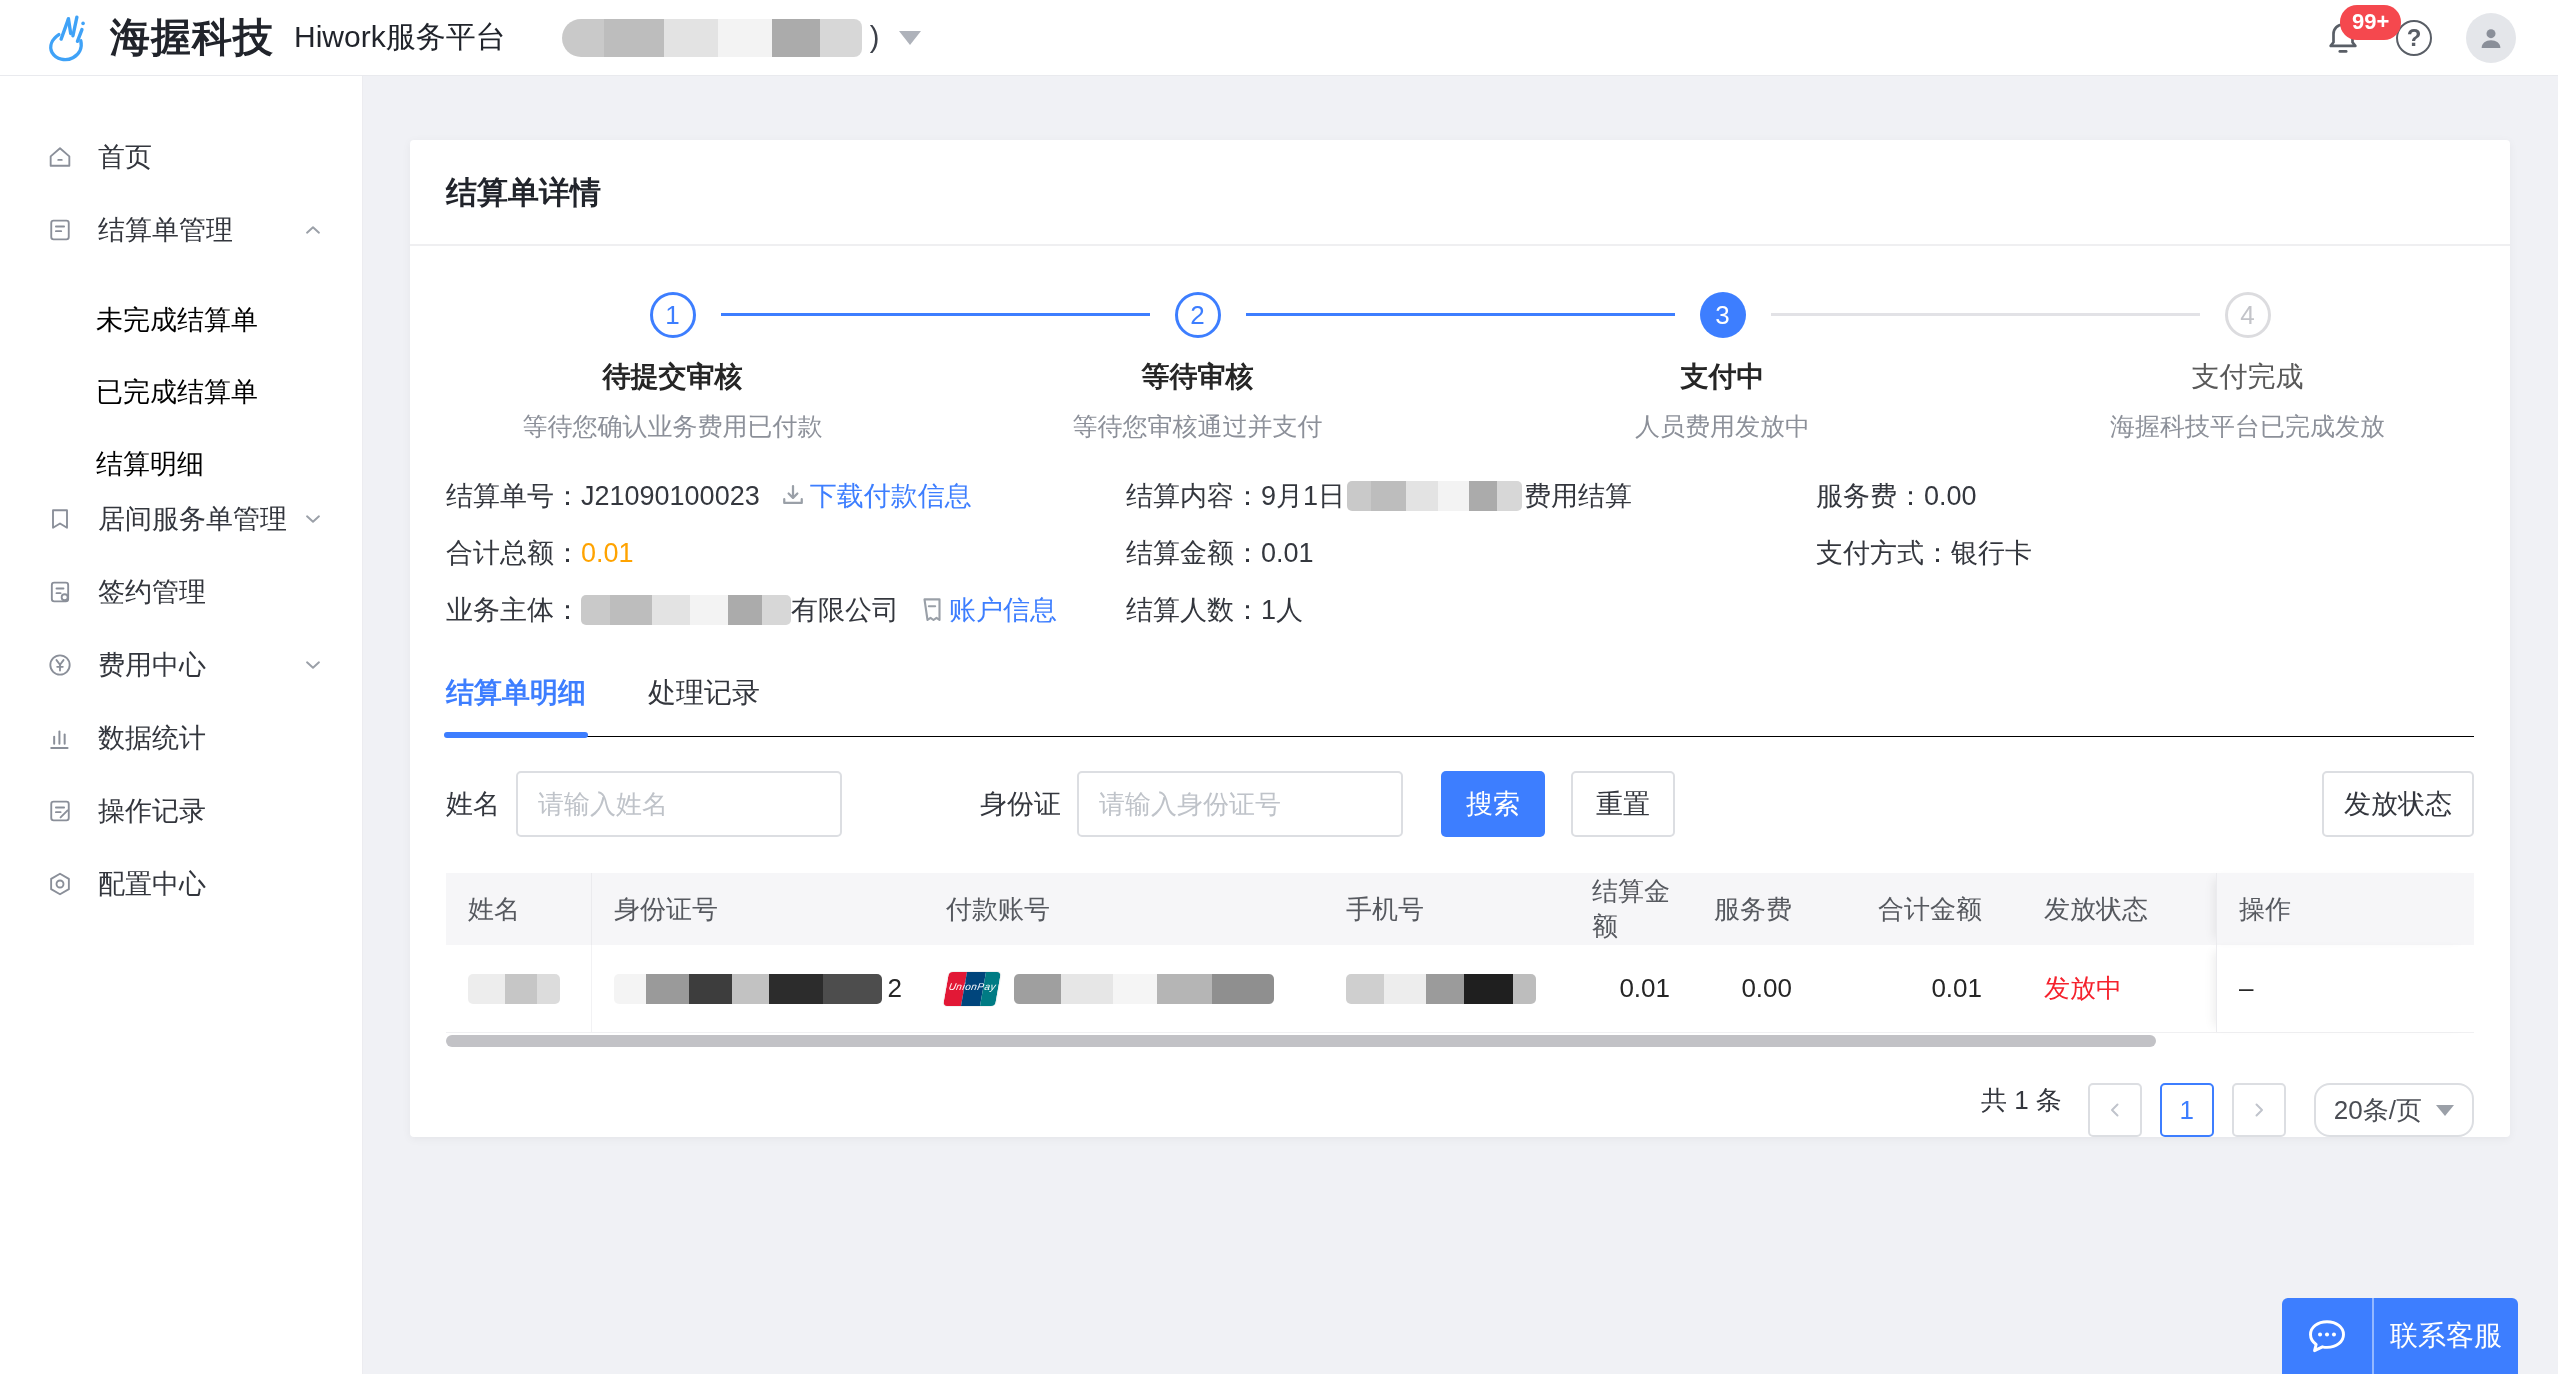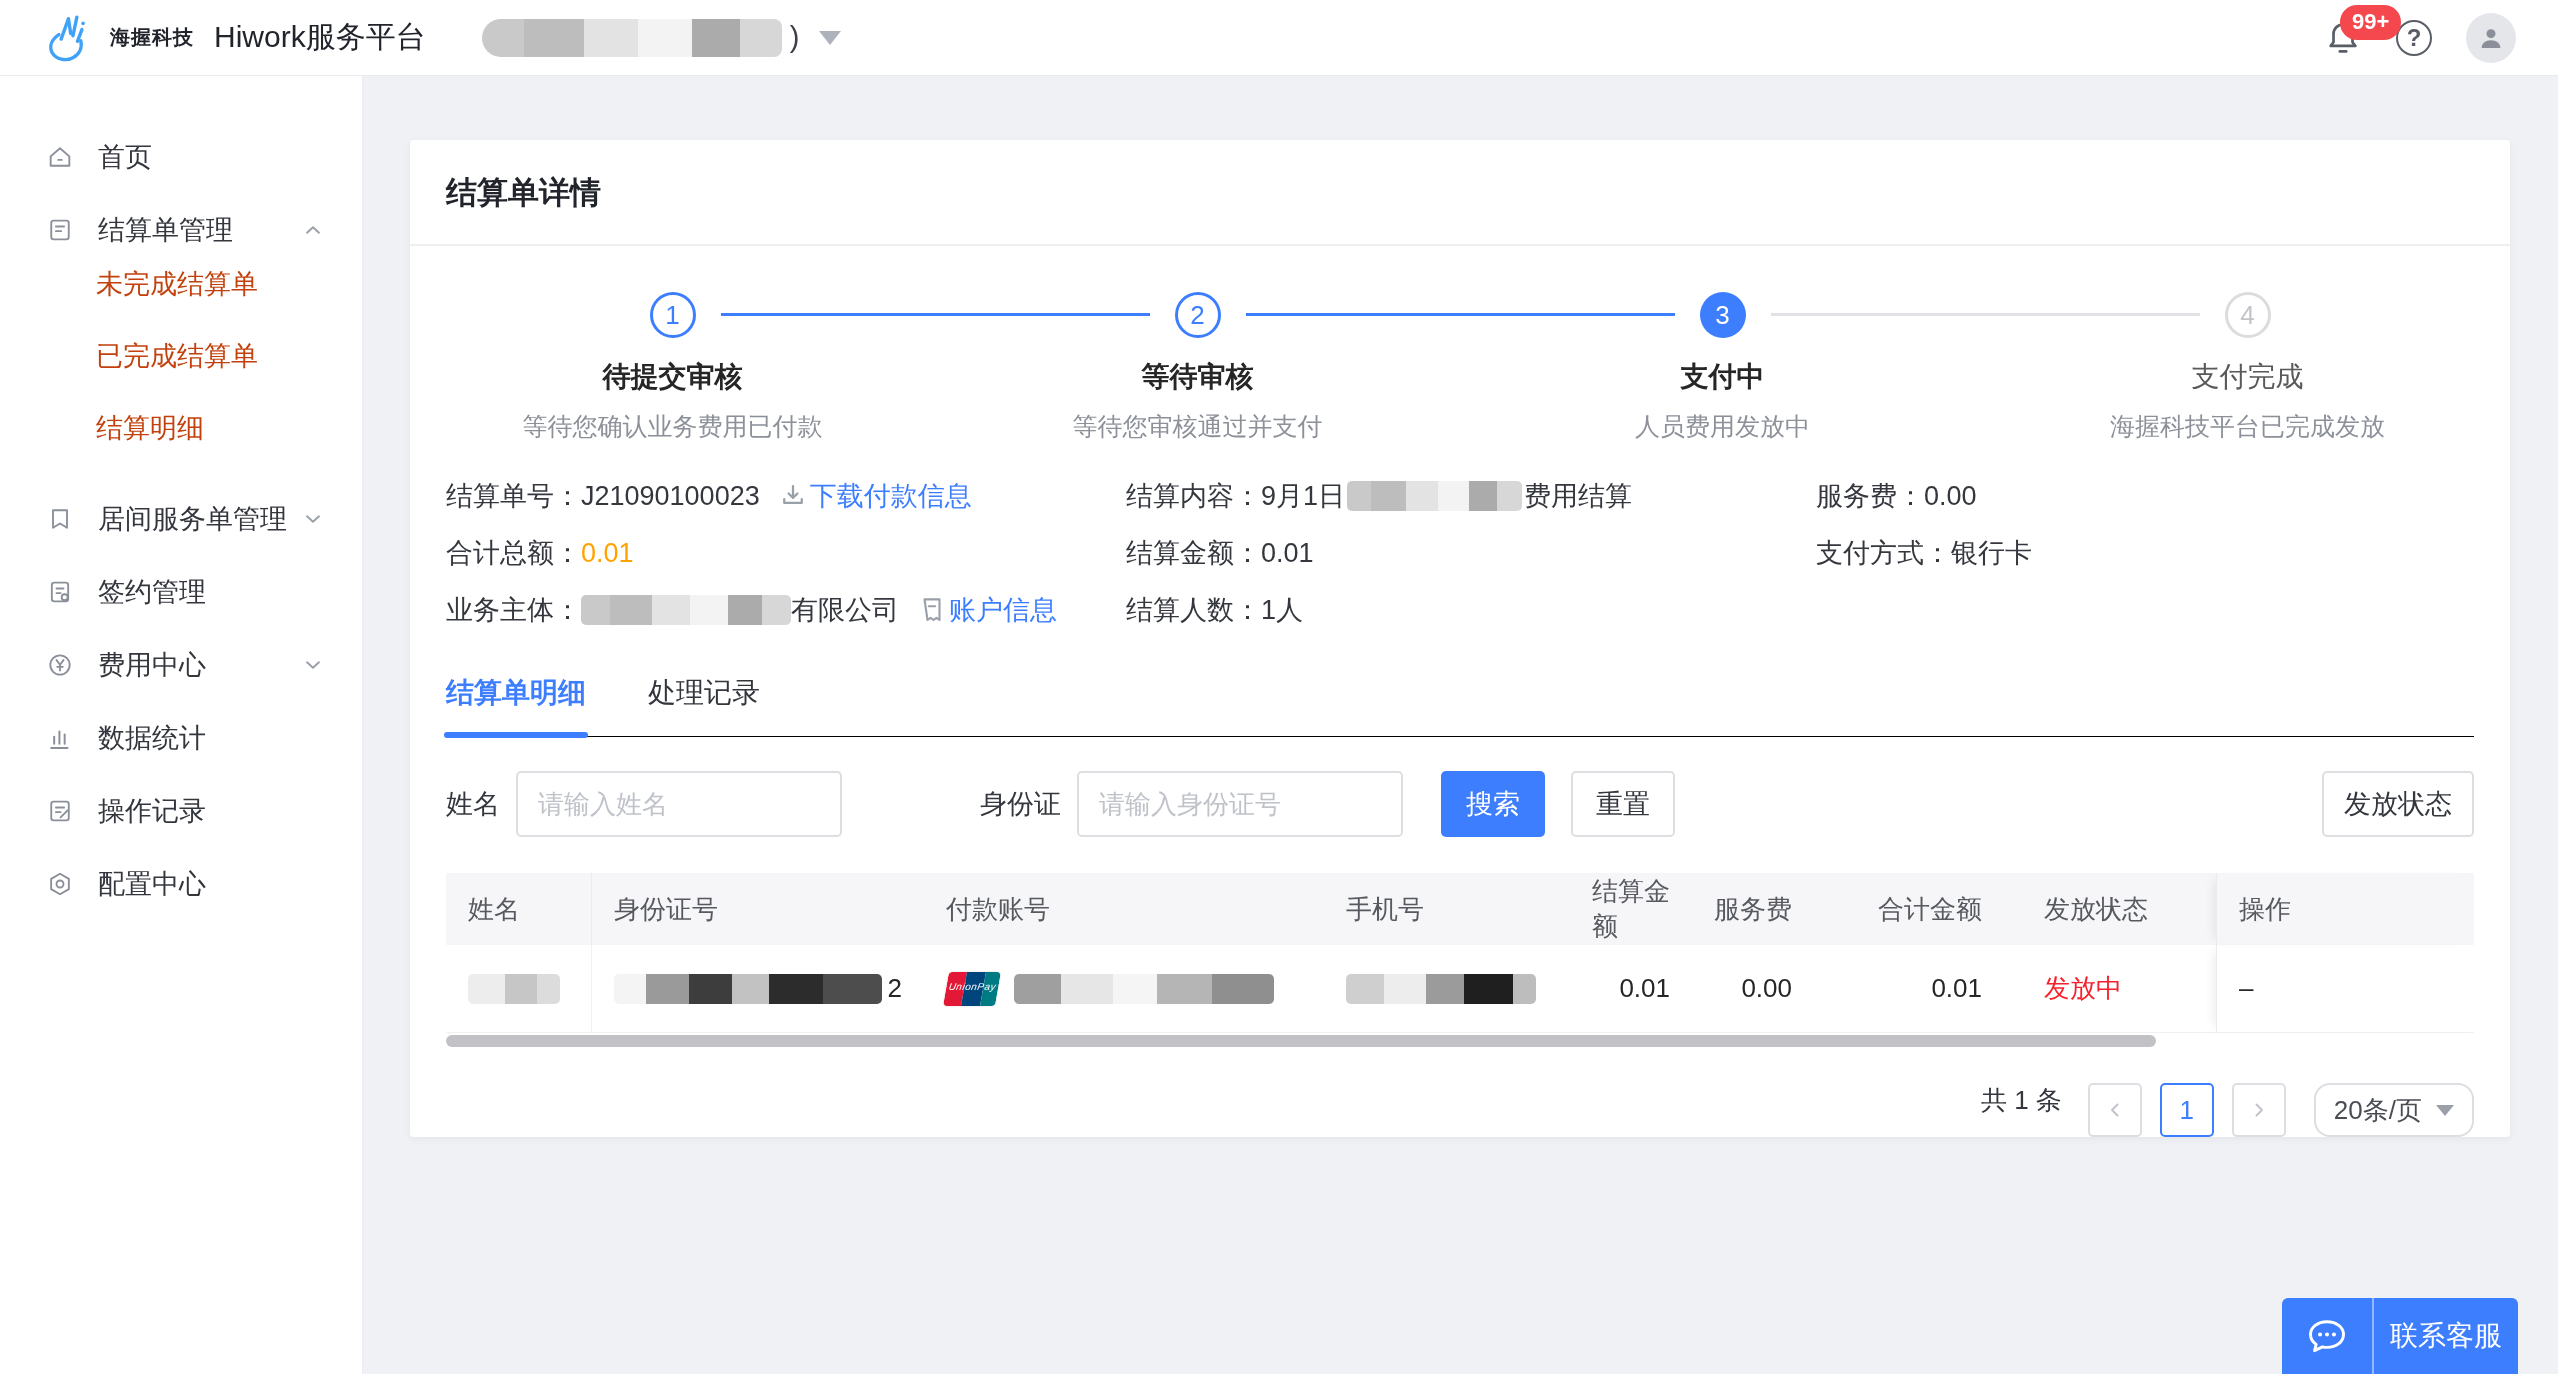--- a/index.html
+++ b/index.html
@@ -3,40 +3,40 @@
 <meta charset="utf-8">
 <style>
   * { margin:0; padding:0; box-sizing:border-box; }
   html,body { width:2558px; height:1374px; overflow:hidden; }
   body { font-family:"Liberation Sans","DejaVu Sans",sans-serif; background:#f0f1f5; color:#262626; position:relative; }
   svg { display:block; }
 
   
   .topbar { position:absolute; top:0; left:0; width:2558px; height:76px; background:#fff; border-bottom:1px solid #e9eaee; display:flex; align-items:center; padding:0 42px; z-index:30; }
   .brand { display:flex; align-items:center; gap:14px; }
-  .brand-name { font-size:20px; font-weight:bold; color:#21242b; letter-spacing:1px; }
+  .brand-name { font-size:40px; font-weight:bold; color:#21242b; letter-spacing:1px; }
   .brand-platform { font-size:30px; color:#21242b; margin-left:6px; }
   .account { display:flex; align-items:center; gap:14px; margin-left:56px; cursor:pointer; }
   .rd { display:inline-block; height:30px; border-radius:5px; vertical-align:middle;
         background:linear-gradient(90deg,#c9c9c9 0 14%,#bdbdbd 14% 34%,#e3e3e3 34% 52%,#f3f3f3 52% 70%,#ababab 70% 86%,#d7d7d7 86% 100%); }
   .rd-account { width:300px; height:38px; border-radius:19px 8px 8px 19px; }
   .paren { font-size:29px; color:#3c4049; margin-left:-6px; }
   .caret-down { width:0; height:0; border-left:11px solid transparent; border-right:11px solid transparent; border-top:14px solid #aeb2ba; margin-left:6px; }
   .top-right { margin-left:auto; display:flex; align-items:center; gap:34px; }
   .bell-wrap { position:relative; cursor:pointer; }
   .badge { position:absolute; top:-14px; left:16px; background:#f5484e; color:#fff; font-size:22px; line-height:1; padding:6px 12px 7px; border-radius:17px; font-weight:bold; }
   .help-circle { width:36px; height:36px; border:2.5px solid #595e66; border-radius:50%; display:flex; align-items:center; justify-content:center; font-size:24px; font-weight:bold; color:#595e66; cursor:pointer; }
   .avatar { width:50px; height:50px; border-radius:50%; background:#e4e6ea; display:flex; align-items:center; justify-content:center; cursor:pointer; }
 
   
   .sidebar { position:absolute; top:76px; left:0; width:363px; bottom:0; background:#fff; border-right:1px solid #ececf0; padding-top:44px; z-index:20; }
   .side-item { height:73px; display:flex; align-items:center; padding:0 36px 0 46px; font-size:27px; color:#33363d; cursor:pointer; }
   .side-item .icn { width:28px; height:28px; color:#8a8f99; margin-right:24px; flex:none; }
   .side-item .chev { margin-left:auto; color:#9ba0a8; }
-  .side-sub { height:72px; display:flex; align-items:flex-start; padding-left:96px; font-size:27px; color:#c2410c; cursor:pointer; }
+  .side-sub { height:72px; display:flex; align-items:flex-end; padding-left:96px; font-size:27px; color:#000000; cursor:pointer; }
 
   
   .main { position:absolute; top:76px; left:363px; right:0; bottom:0; }
   .card { position:absolute; top:64px; left:47px; width:2100px; height:997px; background:#fff; border-radius:4px; box-shadow:0 2px 10px rgba(0,0,0,0.05); }
   .card-title { font-size:31px; font-weight:bold; color:#21242b; padding:32px 36px 30px; border-bottom:2px solid #efeff1; }
 
   
   .steps { position:relative; padding-top:46px; height:216px; }
   .steps-row { display:flex; }
   .step { width:25%; display:flex; flex-direction:column; align-items:center; }

